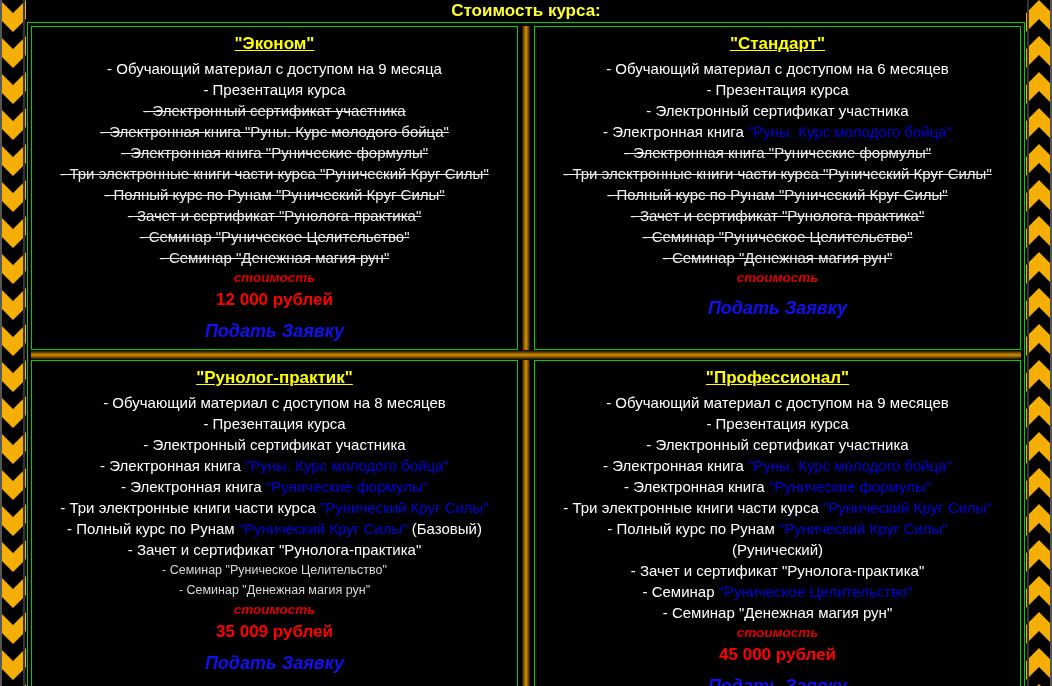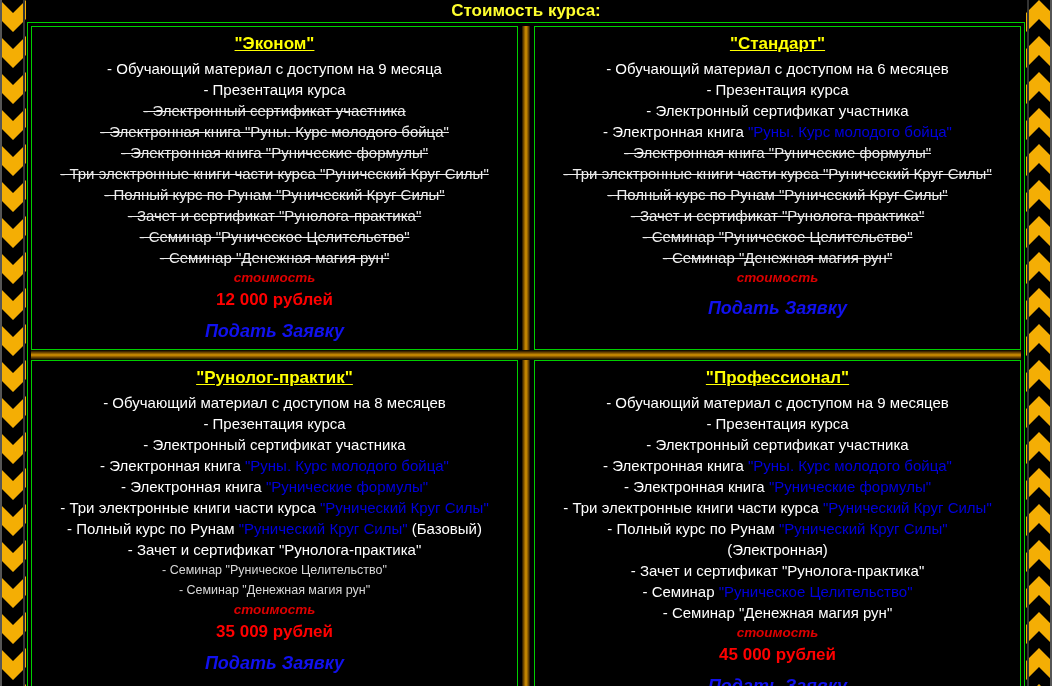--- a/index.html
+++ b/index.html
@@ -149,21 +149,21 @@
       <div class="card">
         <div class="card-title">"Профессионал"</div>
         <div class="items">
             <div class="item normal">- Обучающий материал с доступом на 9 месяцев</div>
             <div class="item normal">- Презентация курса</div>
             <div class="item normal">- Электронный сертификат участника</div>
             <div class="item normal">- Электронная книга <span class="blue">"Руны. Курс молодого бойца"</span></div>
             <div class="item normal">- Электронная книга <span class="blue">"Рунические формулы"</span></div>
             <div class="item normal">- Три электронные книги части курса <span class="blue">"Рунический Круг Силы"</span></div>
             <div class="item normal">- Полный курс по Рунам <span class="blue">"Рунический Круг Силы"</span></div>
-            <div class="item normal">(Электронная)</div>
+            <div class="item normal">(Рунический)</div>
             <div class="item normal">- Зачет и сертификат "Рунолога-практика"</div>
             <div class="item normal">- Семинар <span class="blue">"Руническое Целительство"</span></div>
             <div class="item normal">- Семинар "Денежная магия рун"</div>
           </div>
         <div class="price-label">стоимость</div>
         <div class="price">45 000 рублей</div>
         <div><span class="cta">Подать Заявку</span></div>
       </div>
 
     </div>

